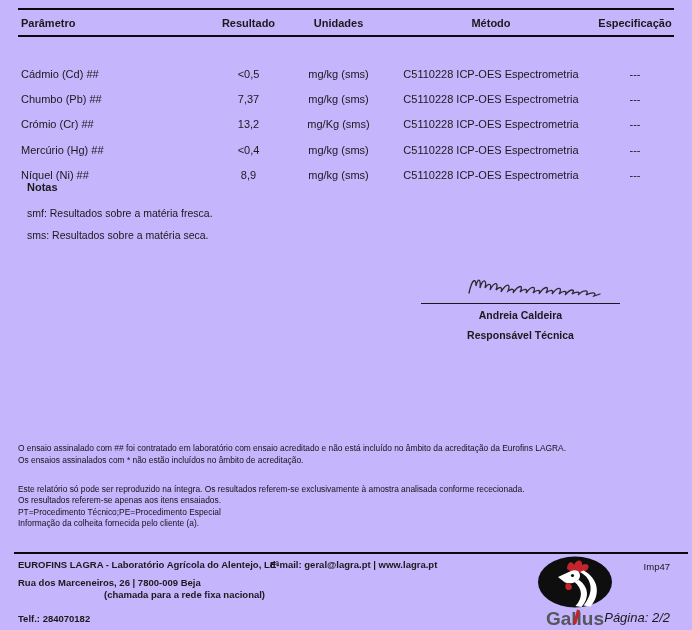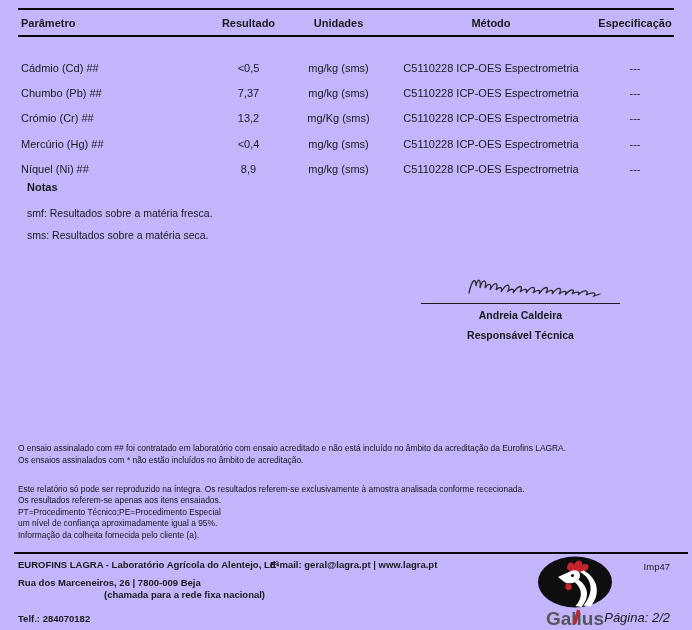--- a/index.html
+++ b/index.html
@@ -4,21 +4,21 @@
 <style>
   html,body{margin:0;padding:0;background:#ffffff;}
   .page{
     position:relative;width:692px;height:630px;background:#c4b5fd;
     font-family:"Liberation Sans",sans-serif;color:#1a1a1a;overflow:hidden;
   }
   
   .results-table{position:absolute;left:18px;top:8px;width:656px;font-size:11px;}
   .t-head{display:flex;align-items:center;height:25px;
     border-top:2px solid #0a0a0a;border-bottom:2px solid #0a0a0a;font-weight:bold;}
-  .t-body{margin-top:18px;}
+  .t-body{margin-top:24px;}
   .t-row{display:flex;align-items:center;height:25.4px;}
   .c1{width:185px;padding-left:3px;text-align:left;}
   .c2{width:85px;text-align:center;}
   .c3{width:95px;text-align:center;}
   .c4{width:210px;text-align:center;}
   .c5{flex:1;text-align:center;}
   
   .notes{position:absolute;left:27px;top:181px;width:400px;font-size:10.5px;}
   .notes-title{position:absolute;left:0;top:0;font-size:11px;font-weight:bold;}
   .note-1{position:absolute;left:0;top:26px;white-space:nowrap;}
@@ -117,21 +117,20 @@
 
   <div class="acc-notes">
     <div>O ensaio assinalado com ## foi contratado em laboratório com ensaio acreditado e não está incluído no âmbito da acreditação da Eurofins LAGRA.</div>
     <div>Os ensaios assinalados com * não estão incluídos no âmbito de acreditação.</div>
   </div>
 
   <div class="disc-notes">
     <div>Este relatório só pode ser reproduzido na íntegra. Os resultados referem-se exclusivamente à amostra analisada conforme rececionada.</div>
     <div>Os resultados referem-se apenas aos itens ensaiados.</div>
     <div>PT=Procedimento Técnico;PE=Procedimento Especial</div>
-    <div>um nível de confiança aproximadamente igual a 95%.</div>
     <div>Informação da colheita fornecida pelo cliente (a).</div>
   </div>
 
   <div class="footer-divider"></div>
   <div class="f-company">EUROFINS LAGRA - Laboratório Agrícola do Alentejo, Ldª</div>
   <div class="f-email">E-mail: geral@lagra.pt | www.lagra.pt</div>
   <div class="f-address">Rua dos Marceneiros, 26 | 7800-009 Beja</div>
   <div class="f-phone">Telf.: 284070182</div>
   <div class="f-phone-note">(chamada para a rede fixa nacional)</div>
   <div class="f-ref">Imp47</div>

